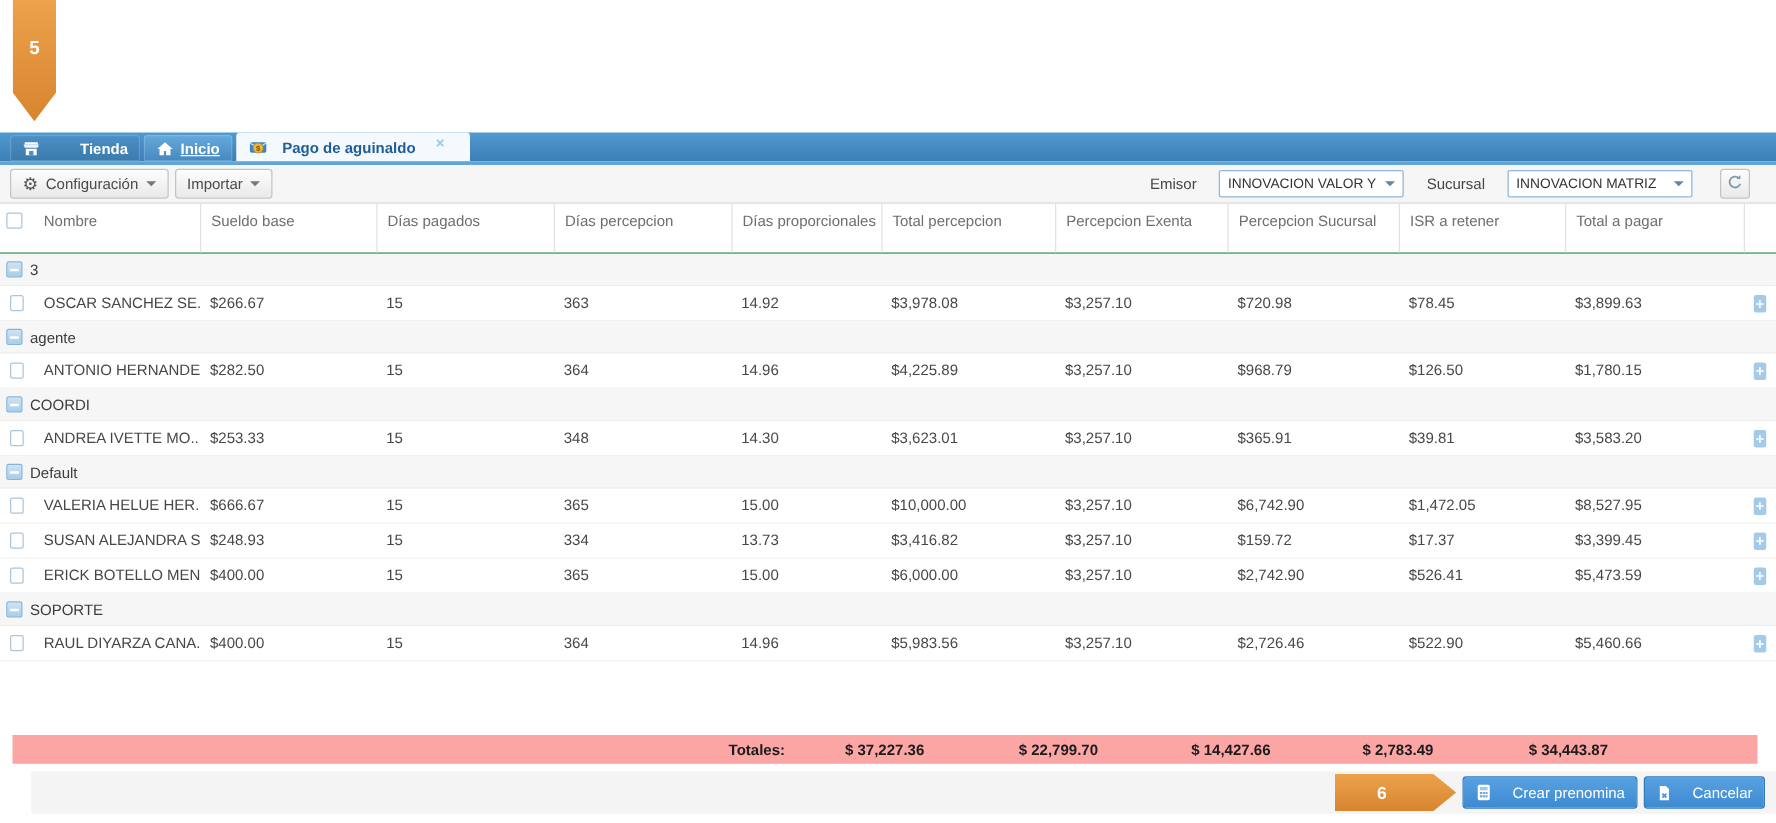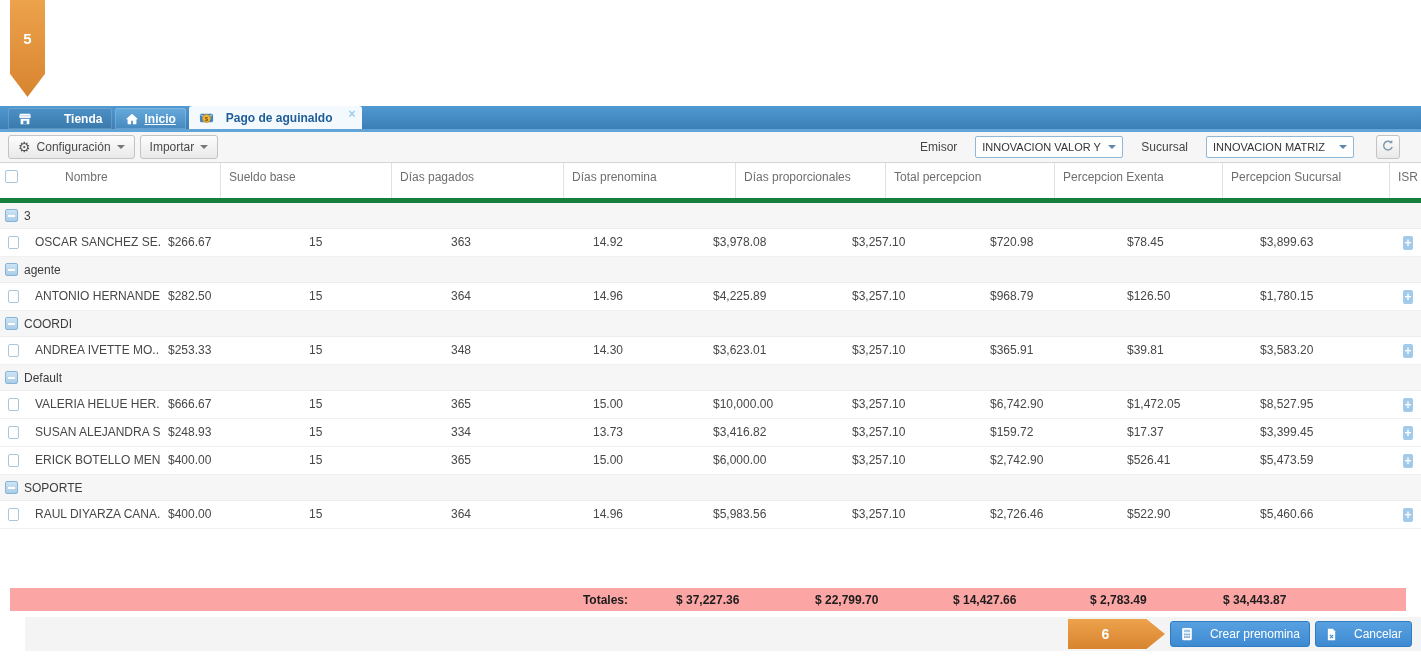--- a/index.html
+++ b/index.html
@@ -15,21 +15,21 @@
              font-size:14px; display:flex; align-items:center; justify-content:center; padding-right:22px; flex:0 0 auto; }
 
   
   .tabbar { position:absolute; top:106px; left:0; width:1421px; height:23px;
             background: linear-gradient(#5099d1, #3c7fb6); display:flex; align-items:flex-end; padding-left:8px; gap:3px; }
   .tabstrip { position:absolute; top:129px; left:0; width:1421px; height:3px; background:#61a5d8; }
   .tab { height:21px; display:flex; align-items:center; gap:5px; padding:0 10px; font-size:12px; font-weight:bold;
          color:#fff; border-radius:3px 3px 0 0; cursor:default; }
   .tab-tienda { background: linear-gradient(#4c90c6, #3a7aac); box-shadow: inset 0 0 0 1px rgba(255,255,255,.18); gap: 32px; }
   .tab-inicio { background: linear-gradient(#66a9db, #4689bf); box-shadow: inset 0 0 0 1px rgba(255,255,255,.18); text-decoration: underline; }
-  .tab-active { background:#f3f9fd; color:#1f5d99; height:23px; padding-right:6px;gap:12px; }
+  .tab-active { background:#f3f9fd; color:#1f5d99; height:23px; padding-right:20px;gap:12px; }
   .tab-close { color:#96cbed; font-weight:bold; font-size:12px; margin-left:4px; position:relative; top:-4px; }
   .tab-close::after { content:"×"; }
   .tab svg { display:block; }
 
   
   .toolbar { position:absolute; top:132px; left:0; width:1421px; height:31px; background:#f6f6f6;
              border-bottom:1px solid #d4d4d4; display:flex; align-items:center; padding:0 21px 0 8px; font-size:12px; color:#454545; }
   .tbtn { height:24px; display:flex; align-items:center; gap:6px; padding:0 9px; border:1px solid #c3c3c3; border-radius:3px;
           background: linear-gradient(#fdfdfd, #e9e9e9); color:#4a4a4a; margin-right:5px; }
   .gear { font-size:14px; line-height:1; color:#555; }
@@ -38,21 +38,21 @@
   .combo { height:22px; width:148px; border:1px solid #8fb8d8; background:#fff; border-radius:2px;
            display:flex; align-items:center; font-size:11px; color:#333; padding-left:6px; }
   .combo .val { flex:1 1 auto; white-space:nowrap; overflow:hidden; }
   .combo .caret-dn { border-top-color:#5d87aa; margin:0 6px; }
   .refresh-btn { width:24px; height:24px; border:1px solid #c3c3c3; border-radius:3px; background:linear-gradient(#fdfdfd,#e9e9e9);
                  display:flex; align-items:center; justify-content:center; margin-left:4px; }
 
   
   .grid { position:absolute; top:163px; left:0; width:1421px; }
   .cols { display:grid; grid-template-columns: 27px 133px 141px 142px 142px 120px 139px 138px 137px 133px 143px 26px; }
-  .ghead { height:40px; border-bottom:5px solid #15803d; background:#fff;gap:30px; }
+  .ghead { height:40px; border-bottom:1px solid #15803d; background:#fff; }
   .hcell { font-size:12px; color:#6e6e6e; padding:7px 8px 0 8px; white-space:nowrap; overflow:hidden; }
   .hcell.bordered { border-left:1px solid #e2e2e2; }
   .hcheck { display:flex; align-items:flex-start; padding:7px 0 0 5px; }
   .checkbox { width:13px; height:13px; border:1px solid #a9c6dc; background:#fff; border-radius:2px; display:inline-block; }
 
   .g-row { height:26px; background:#f6f6f6; border-bottom:1px solid #ececec; display:flex; align-items:center; padding-left:5px; gap:6px; }
   .collapse-box { width:13px; height:13px; border:1px solid #86b4d8; background:linear-gradient(#cde4f4,#a9cde8); border-radius:2px;
                   display:flex; align-items:center; justify-content:center; }
   .collapse-box::after { content:""; width:7px; height:2px; background:#fff; }
   .g-label { font-size:12px; color:#3c3c3c; }
@@ -152,21 +152,21 @@
   </div>
 
   <div class="grid">
     <div class="cols ghead">
       <div class="hcheck">
           <span class="checkbox"></span>
         </div>
       <div class="hcell">Nombre</div>
       <div class="hcell bordered">Sueldo base</div>
       <div class="hcell bordered">Días pagados</div>
-      <div class="hcell bordered">Días prenomina</div>
+      <div class="hcell bordered">Días percepcion</div>
       <div class="hcell bordered">Días proporcionales</div>
       <div class="hcell bordered">Total percepcion</div>
       <div class="hcell bordered">Percepcion Exenta</div>
       <div class="hcell bordered">Percepcion Sucursal</div>
       <div class="hcell bordered">ISR a retener</div>
       <div class="hcell bordered">Total a pagar</div>
       <div class="hcell bordered"></div>
     </div>
     <div id="grid-body">
   <div class="g-row">

